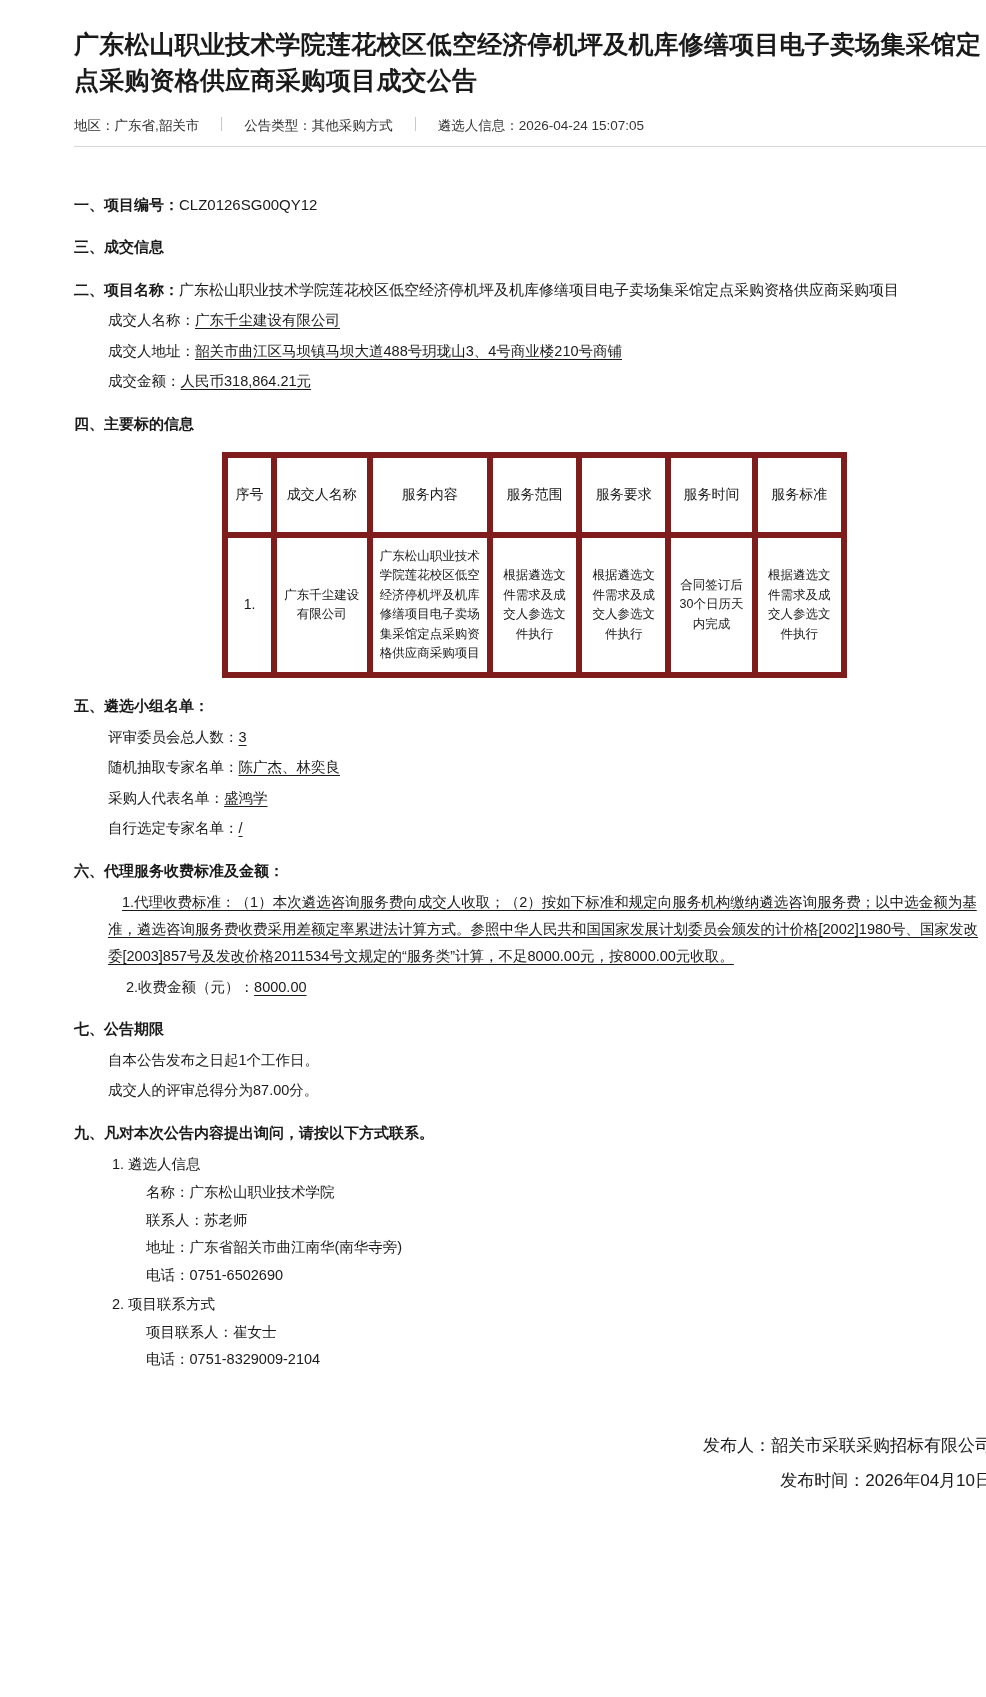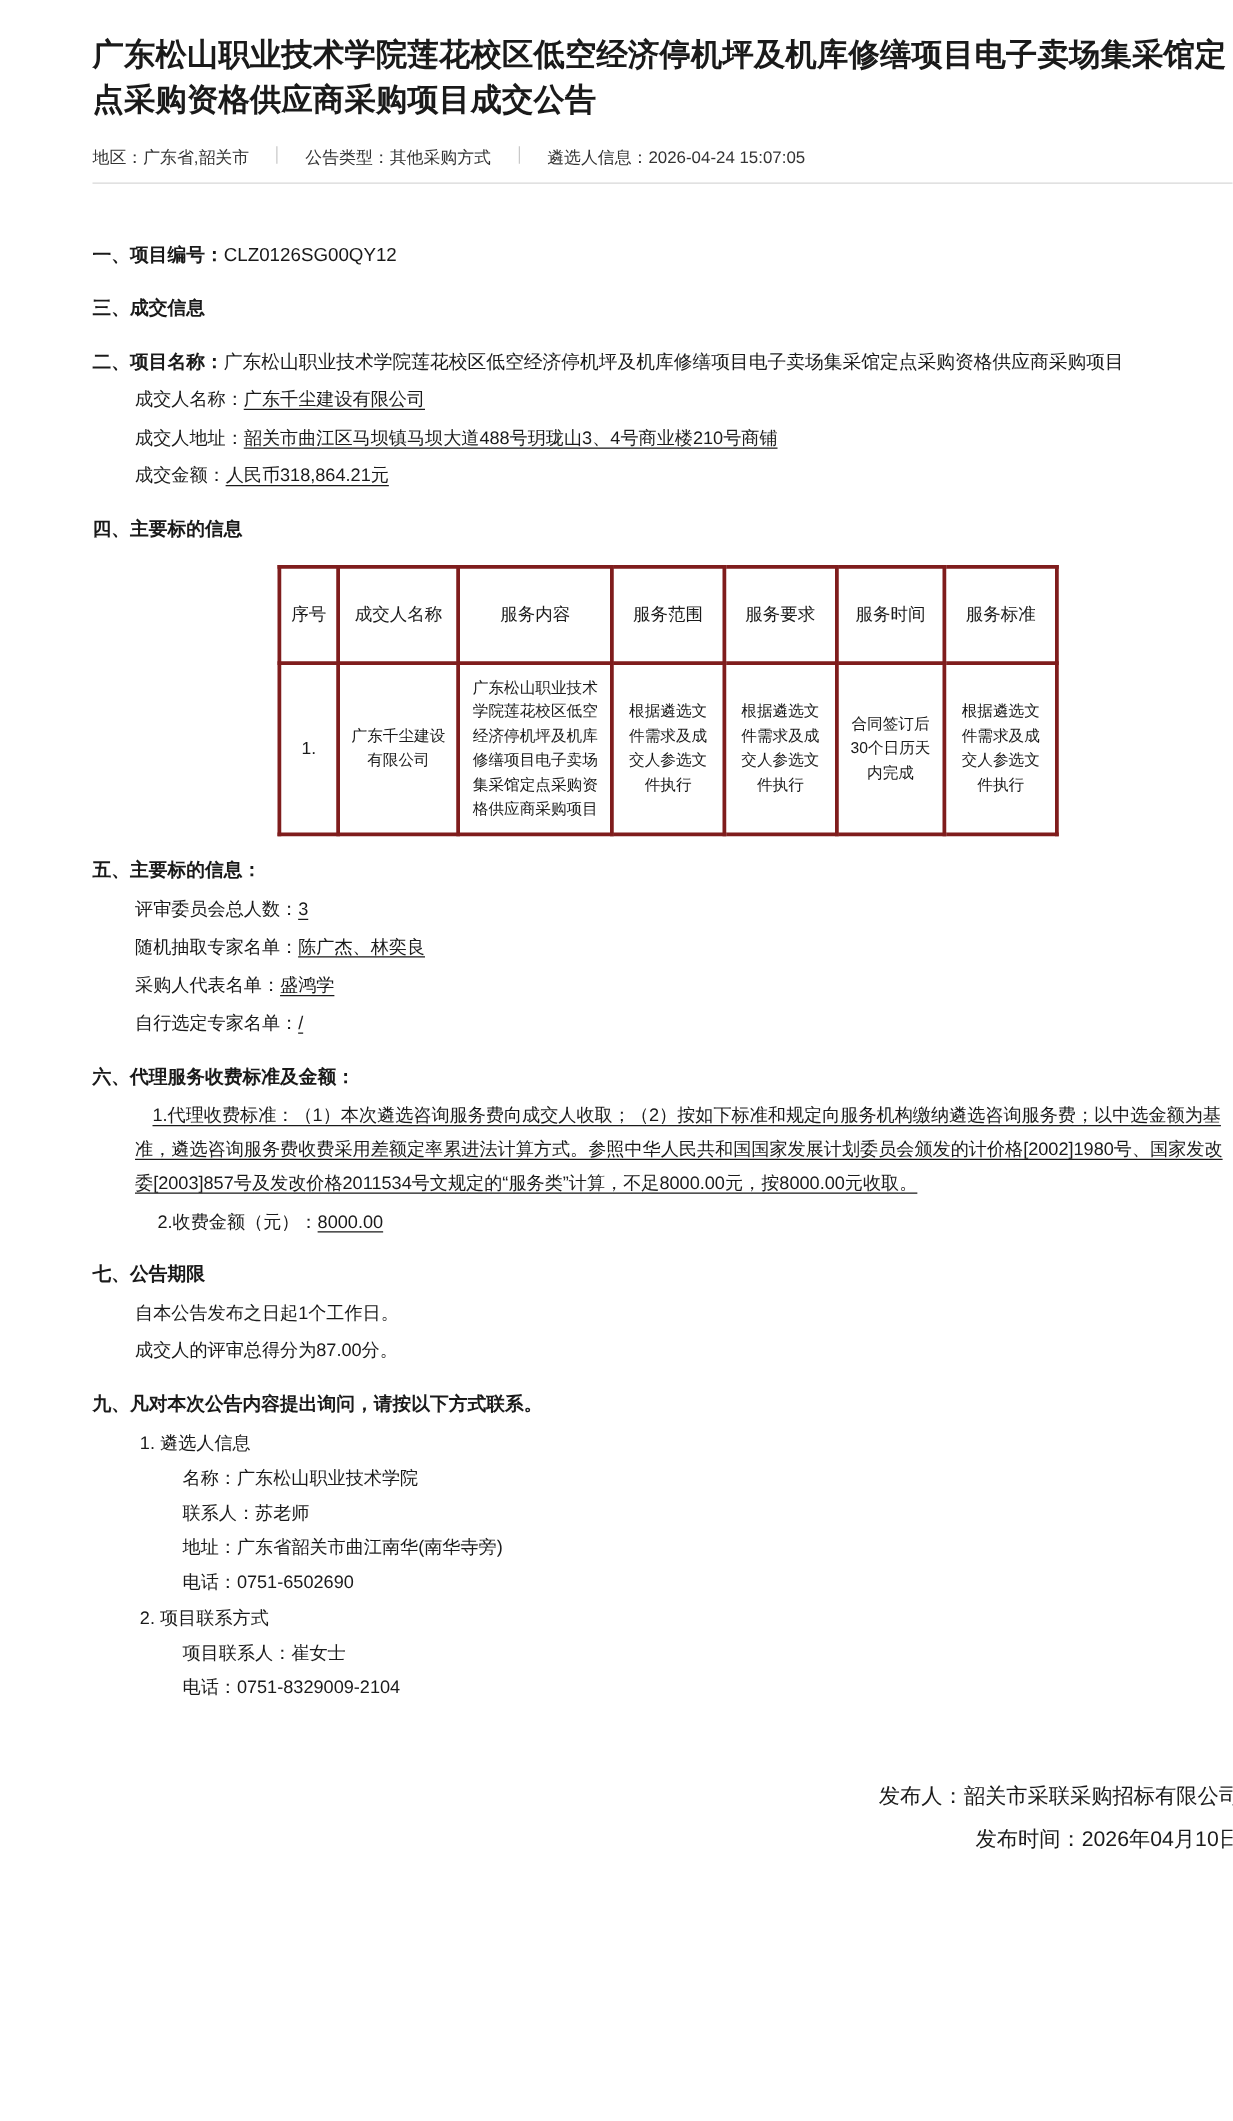--- a/index.html
+++ b/index.html
@@ -77,21 +77,21 @@
   }
   table.bid-table {
     border-collapse: collapse;
     margin: 14px 0 14px 148px;
     width: 625px;
     font-size: 12.5px;
     line-height: 1.55;
   }
   table.bid-table th,
   table.bid-table td {
-    border: 3px solid #7f1d1d;
+    border: 6px solid #7f1d1d;
     text-align: center;
     vertical-align: middle;
     padding: 8px 6px;
   }
   table.bid-table th {
     font-weight: normal;
     font-size: 14px;
     height: 58px;
   }
   table.bid-table th.seq {
@@ -199,21 +199,21 @@
           <td class="col-content">广东松山职业技术学院莲花校区低空经济停机坪及机库修缮项目电子卖场集采馆定点采购资格供应商采购项目</td>
           <td class="col-scope">根据遴选文件需求及成交人参选文件执行</td>
           <td class="col-req">根据遴选文件需求及成交人参选文件执行</td>
           <td class="col-time">合同签订后30个日历天内完成</td>
           <td class="col-std">根据遴选文件需求及成交人参选文件执行</td>
         </tr>
       </tbody>
     </table>
 
     <div class="sec-head">
-      <span class="num">五、</span><span>主要标的信息：</span>
+      <span class="num">五、</span><span>遴选小组名单：</span>
     </div>
     <div class="line indent1">
       <span>评审委员会总人数：</span><span class="u">3</span>
     </div>
     <div class="line indent1">
       <span>随机抽取专家名单：</span><span class="u">陈广杰、林奕良</span>
     </div>
     <div class="line indent1">
       <span>采购人代表名单：</span><span class="u">盛鸿学</span>
     </div>

